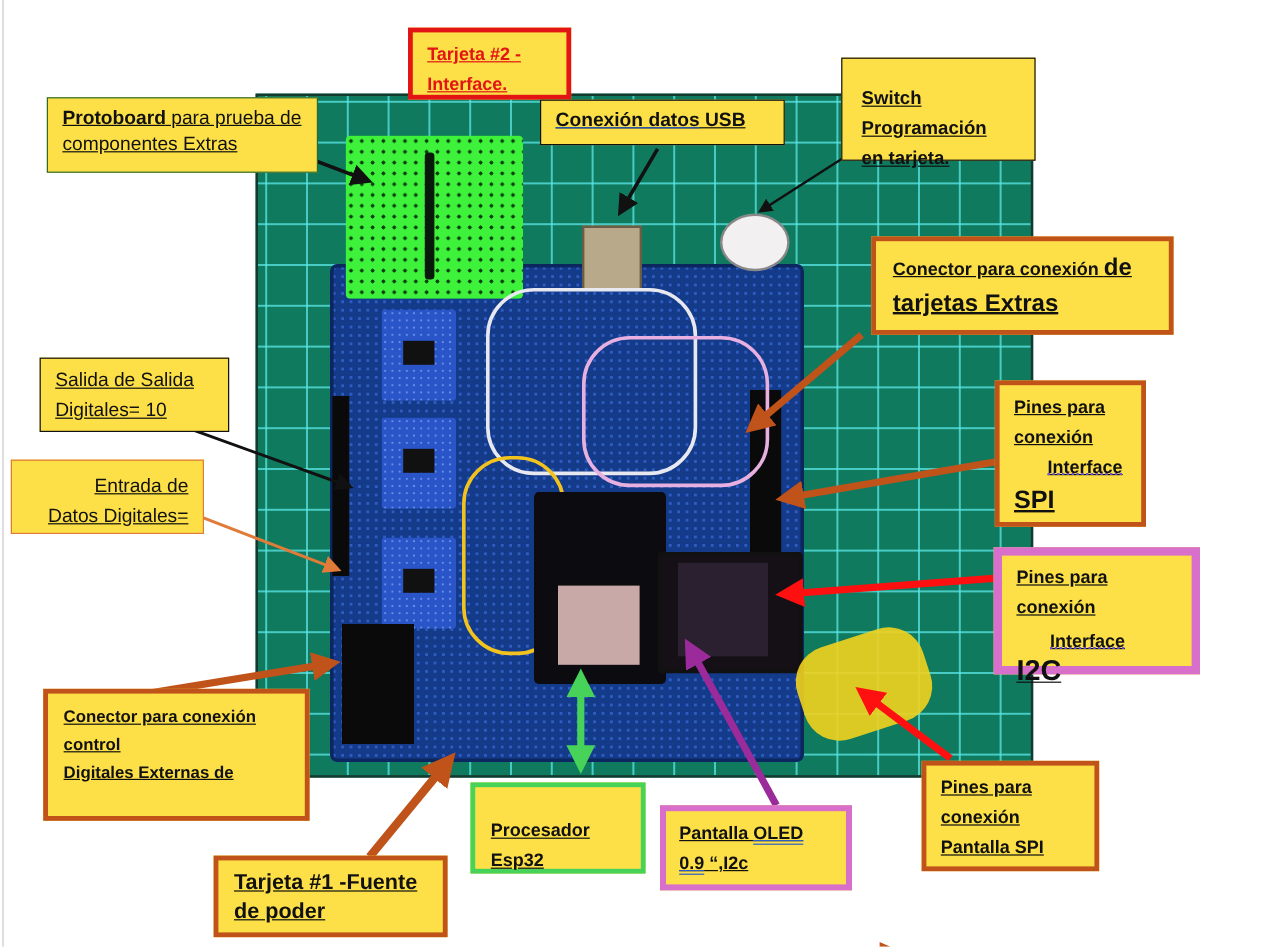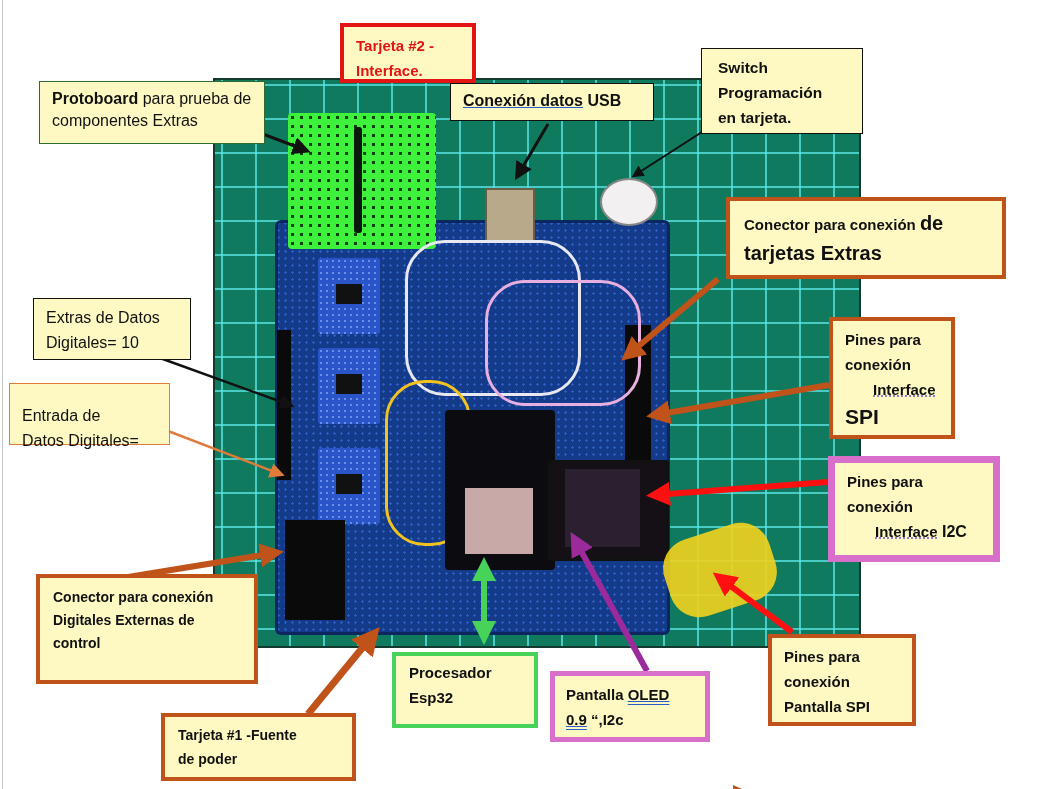--- a/index.html
+++ b/index.html
@@ -30,40 +30,40 @@
   .esp-shield { position: absolute; left: 20px; top: 78px; width: 68px; height: 66px; background: #c9a8a8; }
   .oled { position: absolute; left: 333px; top: 380px; width: 115px; height: 95px; background: #151015; border: 3px solid #111; border-radius: 3px; }
   .oled-screen { position: absolute; left: 14px; top: 6px; width: 75px; height: 78px; background: #2a2030; }
   .switch-cap { position: absolute; left: 385px; top: 98px; width: 54px; height: 44px; background: #f2f0f0; border-radius: 50%; border: 2px solid #888; }
   .usb-port { position: absolute; left: 270px; top: 108px; width: 46px; height: 50px; background: #b8a98a; border: 2px solid #6b5c44; }
   .cable-bundle { position: absolute; left: 450px; top: 450px; width: 110px; height: 80px; background: #f2d21e; border-radius: 30px; transform: rotate(-18deg); opacity: 0.9; }
   .header-strip { position: absolute; width: 14px; background: #0a0a0a; }
   .wire { position: absolute; border-radius: 40px; border: 3px solid; background: transparent; }
 
   
-  .callout { position: absolute; background: #fef9c3; box-sizing: border-box; color: #111; font-weight: bold; }
+  .callout { position: absolute; background: #fde047; box-sizing: border-box; color: #111; font-weight: bold; text-decoration: underline; }
   .callout .txt { display: block; }
   .c-proto { left: 39px; top: 54px; width: 226px; height: 63px; border: 1.5px solid #2f6b2f; font-weight: normal; font-size: 16px; line-height: 22px; padding: 6px 12px; margin-top: 27px; }
   .c-proto b { font-weight: bold; }
   .c-tarjeta2 { left: 340px; top: 23px; width: 136px; height: 60px; border: 4px solid #e21414; color: #e21414; font-size: 15px; line-height: 25px; padding: 6px 12px; }
   .c-usb { left: 450px; top: 83px; width: 204px; height: 38px; border: 1.5px solid #111; font-size: 16px; padding: 8px 12px; }
   .u-blue { text-decoration: underline; text-decoration-color: #2a5cc8; text-align: right; }
-  .c-switch { left: 701px; top: 48px; width: 162px; height: 86px; border: 1.5px solid #111; font-size: 15.5px; line-height: 25px; padding: 6px 16px; }
-  .c-conext { left: 726px; top: 197px; width: 280px; height: 82px; border: 4px solid #c0531a; font-size: 15px; line-height: 28px; padding: 8px 14px; }
+  .c-switch { left: 701px; top: 48px; width: 162px; height: 86px; border: 1.5px solid #111; font-size: 15.5px; line-height: 25px; padding: 21px 16px; }
+  .c-conext { left: 726px; top: 197px; width: 252px; height: 82px; border: 4px solid #c0531a; font-size: 15px; line-height: 28px; padding: 8px 14px; }
   .c-conext .big { font-size: 20px; }
   .c-spi { left: 829px; top: 317px; width: 126px; height: 122px; border: 4px solid #c0531a; font-size: 15px; line-height: 25px; padding: 6px 12px; }
   .c-spi .big { font-size: 21px; line-height: 30px; }
   .u-dot { text-decoration: underline dotted #6a50e0; margin-left: 28px; }
   .c-i2c { left: 828px; top: 456px; width: 172px; height: 106px; border: 7px solid #d86fcb; font-size: 15px; line-height: 25px; padding: 6px 12px; }
-  .c-i2c .big { font-size: 16px; }
+  .c-i2c .big { font-size: 24px; }
   .c-salida { left: 33px; top: 298px; width: 158px; height: 62px; border: 1.5px solid #111; font-weight: normal; font-size: 16px; line-height: 25px; padding: 6px 12px; }
-  .c-entrada { left: 9px; top: 383px; width: 161px; height: 62px; border: 1.5px solid #e07b39; font-weight: normal; font-size: 16px; line-height: 25px; padding: 19px 12px; }
+  .c-entrada { left: 9px; top: 383px; width: 161px; height: 62px; border: 1.5px solid #e07b39; font-weight: normal; font-size: 16px; line-height: 25px; padding: 9px 12px; text-align: right; }
   .c-volt { left: 36px; top: 574px; width: 222px; height: 110px; border: 4px solid #c0531a; font-size: 14px; line-height: 23px; padding: 8px 13px; }
-  .c-tarjeta1 { left: 161px; top: 713px; width: 195px; height: 68px; border: 4px solid #c0531a; font-size: 14px; line-height: 24px; padding: 6px 13px; }
-  .c-esp { left: 392px; top: 652px; width: 146px; height: 76px; border: 4px solid #47d35a; font-size: 15px; line-height: 25px; padding: 4px 13px; }
+  .c-tarjeta1 { left: 178px; top: 713px; width: 195px; height: 68px; border: 4px solid #c0531a; font-size: 18px; line-height: 24px; padding: 6px 13px; }
+  .c-esp { left: 392px; top: 652px; width: 146px; height: 76px; border: 4px solid #47d35a; font-size: 15px; line-height: 25px; padding: 24px 13px; }
   .c-oled { left: 550px; top: 671px; width: 160px; height: 71px; border: 5px solid #d86fcb; font-size: 15px; line-height: 25px; padding: 6px 11px; }
   .u-double { text-decoration: underline double #2a5cc8; }
   .c-pspi { left: 768px; top: 634px; width: 148px; height: 92px; border: 4px solid #c0531a; font-size: 15px; line-height: 25px; padding: 6px 12px; }
 
   svg.arrows { position: absolute; left: 0; top: 0; width: 1054px; height: 789px; pointer-events: none; }
 </style>
 </head>
 <body>
 
 <div class="page-edge"></div>
@@ -162,33 +162,33 @@
   <span class="txt big">SPI</span>
 </div>
 
 <div class="callout c-i2c">
   <span class="txt">Pines para</span>
   <span class="txt">conexión</span>
   <span class="txt"><span class="u-dot">Interface</span><span class="big"> I2C</span></span>
 </div>
 
 <div class="callout c-salida">
-  <span class="txt">Extras de Datos</span>
+  <span class="txt">Salida de Salida</span>
   <span class="txt">Digitales= 10</span>
 </div>
 
 <div class="callout c-entrada">
   <span class="txt">Entrada de</span>
   <span class="txt">Datos Digitales=</span>
 </div>
 
 <div class="callout c-volt">
   <span class="txt">Conector para conexión</span>
+  <span class="txt">control</span>
   <span class="txt">Digitales Externas de</span>
-  <span class="txt">control</span>
 </div>
 
 <div class="callout c-tarjeta1">
   <span class="txt">Tarjeta #1 -Fuente</span>
   <span class="txt">de poder</span>
 </div>
 
 <div class="callout c-esp">
   <span class="txt">Procesador</span>
   <span class="txt">Esp32</span>

